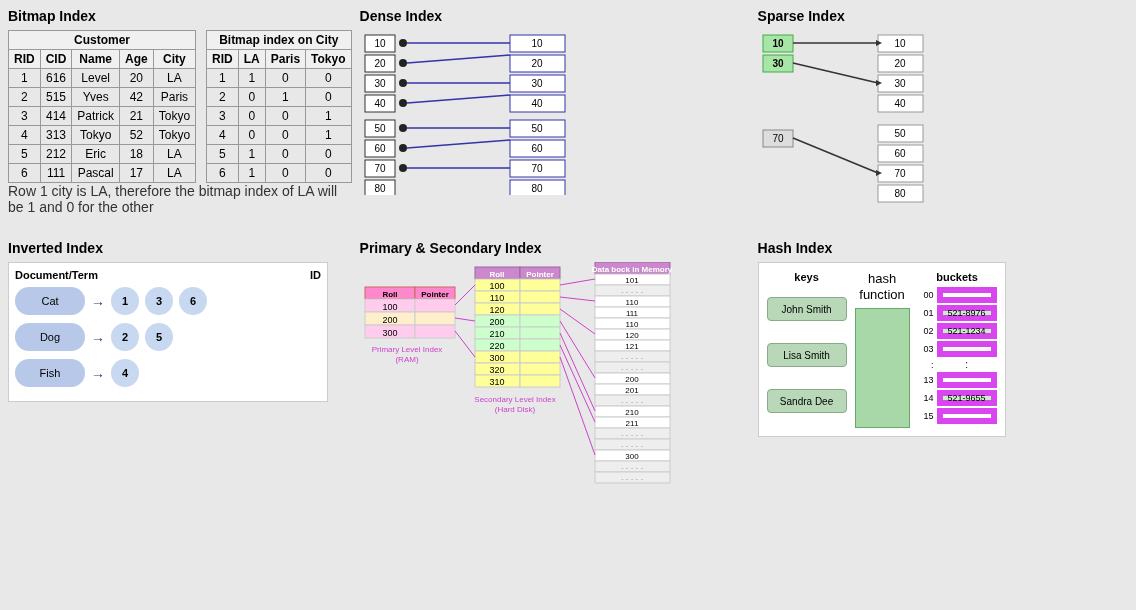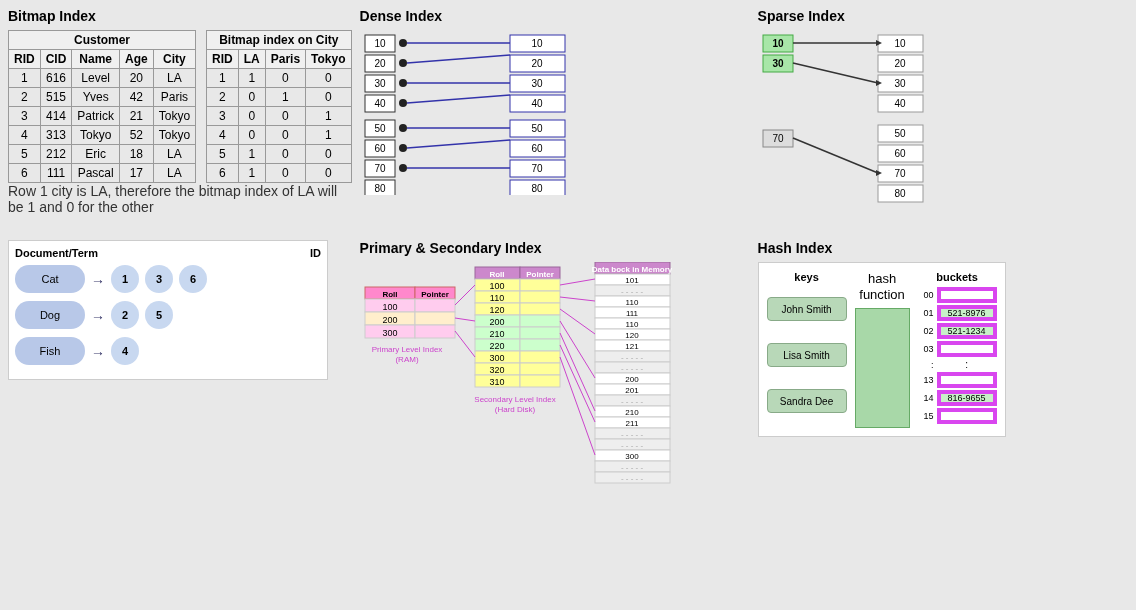--- a/index.html
+++ b/index.html
@@ -146,21 +146,21 @@
     }
     .hash-bucket-row {
       display: flex;
       align-items: center;
       gap: 3px;
       margin-bottom: 1px;
     }
     .hash-bucket-box {
       width: 60px;
       height: 16px;
-      border: 4px solid #d946ef;
+      border: 6px solid #d946ef;
       background: white;
       display: flex;
       align-items: center;
       justify-content: center;
       font-size: 9px;
     }
     .hash-bucket-box.green { background: #c8f0c8; }
     .hash-col-header {
       font-weight: bold;
       font-size: 11px;
@@ -396,20 +396,21 @@
         <rect x="120" y="155" width="45" height="17" fill="white" stroke="#999"></rect>
         <text x="142" y="167" text-anchor="middle" font-size="10">80</text>
 
         <line x1="35" y1="108" x2="120" y2="143" stroke="#333" stroke-width="1.5"></line>
         <polygon points="118,140 124,143 118,146" fill="#333"></polygon>
       </svg>
     </div>
   </div>
 
   <div class="inverted-section">
+    <div class="section-title">Inverted Index</div>
     <div class="inverted-container">
       <div class="inv-header">
         <span>Document/Term</span>
         <span>ID</span>
       </div>
       <div class="inv-row">
         <div class="inv-term">Cat</div>
         <div class="inv-arrow">→</div>
         <div class="inv-id">1</div>
         <div class="inv-id">3</div>
@@ -596,21 +597,21 @@
           <div class="hash-bucket-row">
             <span style="width:16px; text-align:right;">:</span>
             <div style="width:60px; text-align:center; font-size:10px;">:</div>
           </div>
           <div class="hash-bucket-row">
             <span style="width:16px; text-align:right;">13</span>
             <div class="hash-bucket-box"></div>
           </div>
           <div class="hash-bucket-row">
             <span style="width:16px; text-align:right;">14</span>
-            <div class="hash-bucket-box green">816-9655</div>
+            <div class="hash-bucket-box green">521-9655</div>
           </div>
           <div class="hash-bucket-row">
             <span style="width:16px; text-align:right;">15</span>
             <div class="hash-bucket-box"></div>
           </div>
         </div>
       </div>
     </div>
   </div>
 

